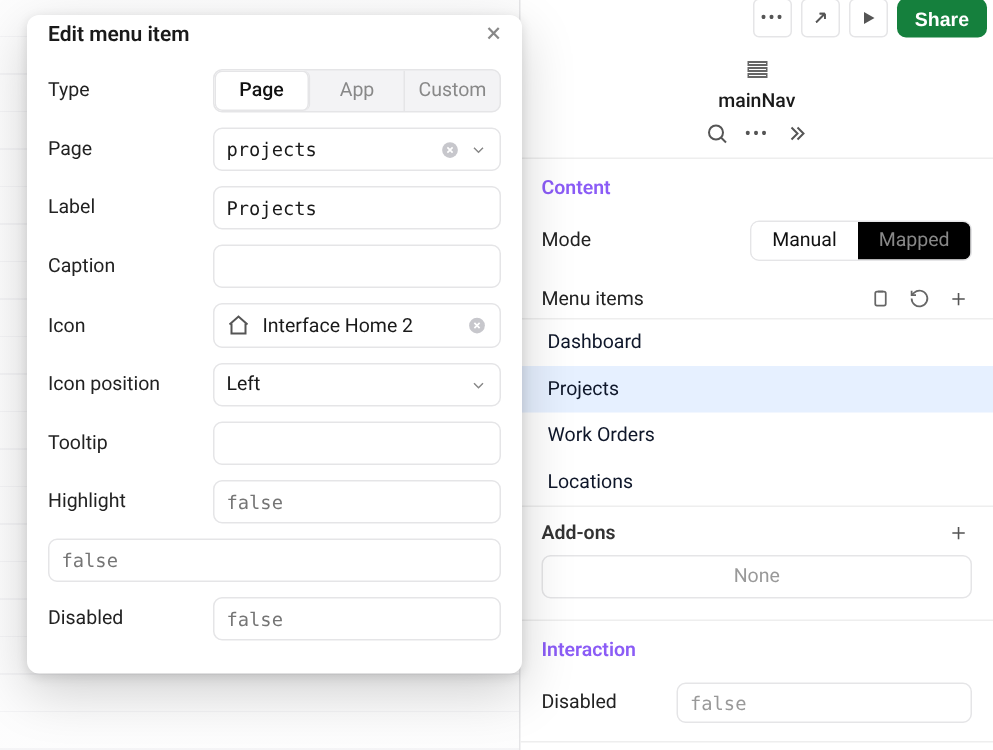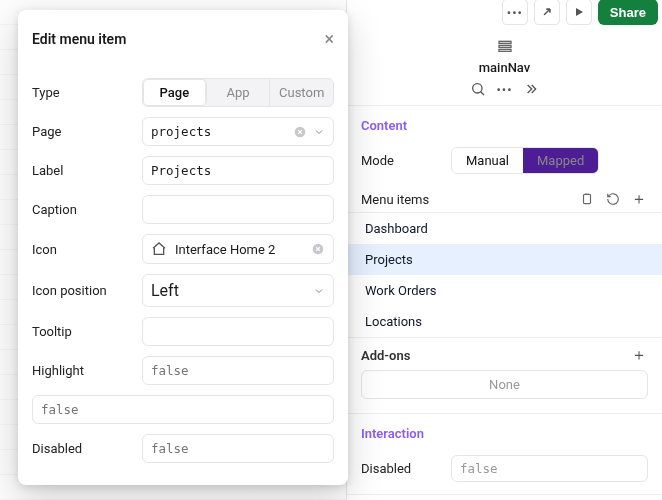--- a/index.html
+++ b/index.html
@@ -8,24 +8,24 @@
 
   
   .inspector { position: absolute; top: 0; right: 0; width: 316px; height: 500px; background: #fff; border-left: 1px solid #e5e5e7; }
   .top-actions { position: absolute; top: 0; right: 4px; height: 24px; display: flex; gap: 6px; align-items: center; }
   .icon-btn { width: 26px; height: 26px; border: 1px solid #e5e5e7; border-radius: 4px; display: flex; align-items: center; justify-content: center; background: #fff; }
   .share-btn { background: #15803d; color: #fff; border: none; border-radius: 6px; padding: 4px 12px; font-weight: 600; font-size: 13px; height: 26px; }
   .insp-head { margin-top: 30px; padding: 8px 14px; display: flex; align-items: center; gap: 6px; border-bottom: 1px solid #eee; flex-direction: column; }
   .insp-head .title { font-weight: 500; flex: 1; }
   .insp-head .right { display: flex; gap: 10px; align-items: center; color: #555; }
   .section-label { font-weight: 600; color: #8b5cf6; padding: 12px 14px 8px; }
-  .insp-row { display: flex; align-items: center; padding: 6px 14px; gap: 10px; }
+  .insp-row { display: flex; align-items: center; padding: 6px 14px; gap: 10px; justify-content: space-between; }
   .insp-row .k { width: 80px; color: #222; }
   .seg { display: flex; border: 1px solid #e5e5e7; border-radius: 6px; overflow: hidden; }
-  .seg .opt { padding: 5px 14px; font-size: 13px; color: #888; background: #4c1d95; }
+  .seg .opt { padding: 5px 14px; font-size: 13px; color: #888; background: #000000; }
   .seg .opt.active { background: #fff; color: #111; }
   .icon-row { display:flex; gap:8px; color:#666; }
   .mini-icon { width:18px; height:18px; display:flex; align-items:center; justify-content:center; border-radius:3px; }
   .mini-icon.plus { font-size:16px; color:#555; }
   .menu-items-head { display:flex; align-items:center; padding: 10px 14px 4px; }
   .menu-items-head .lbl { flex:1; color:#222; }
   .menu-list { border-top:1px solid #eee; border-bottom:1px solid #eee; }
   .menu-list .item { padding: 8px 18px; font-size: 13px; color:#0f172a; }
   .menu-list .item.sel { background: #e6f0ff; }
   .addons { padding: 8px 14px; }
@@ -34,38 +34,38 @@
   .none-box { border:1px solid #e5e5e7; border-radius:6px; text-align:center; color:#999; padding:6px; margin-top:6px; }
   .insp-input { flex:1; border:1px solid #e5e5e7; border-radius:6px; padding:5px 8px; font-family: ui-monospace, Menlo, monospace; font-size:12.5px; color:#999; background:#fff; }
   .hr { border-top:1px solid #eee; margin: 6px 0; }
 
   
   .bg-grid { position:absolute; left:0; top:0; width:346px; height:500px; background:
     repeating-linear-gradient(to bottom, #fff 0 24px, #f1f1f3 24px 25px); opacity:.6; }
 
   
   .dialog { position:absolute; left:18px; top:10px; width:330px; background:#fff; border-radius:8px; box-shadow: 0 12px 36px rgba(0,0,0,.18), 0 2px 8px rgba(0,0,0,.12); padding: 0 0 12px; }
-  .dlg-head { display:flex; align-items:center; padding:20px 14px; }
+  .dlg-head { display:flex; align-items:center; padding:4px 14px; }
   .dlg-head .t { font-weight:600; font-size:14px; flex:1; }
   .dlg-close { color:#888; font-size:18px; line-height:1; }
   .form { padding: 0 14px; }
   .frow { display:flex; align-items:center; gap:14px; margin: 10px 0; }
   .frow .lbl { width:96px; color:#222; }
   .frow .ctrl { flex:1; position:relative; }
   .frow input.text { width:100%; border:1px solid #e5e5e7; border-radius:6px; padding:6px 8px; font-size:13px; background:#fff; }
   .frow input.mono { font-family: ui-monospace, Menlo, monospace; font-size:12.5px; color:#1a1a1a; }
   .frow input.placeholder { color:#999; }
   .type-seg { display:flex; width:100%; border:1px solid #e5e5e7; border-radius:6px; overflow:hidden; background:#f3f3f5; }
   .type-seg .to { flex:1; text-align:center; padding:6px 6px; font-size:13px; color:#888; border-right:1px solid #e5e5e7; }
   .type-seg .to:last-child { border-right:none; }
   .type-seg .to.active { background:#fff; color:#111; font-weight:500; box-shadow: inset 0 0 0 1px #e5e5e7; border-radius:5px; }
   .combo { width:100%; border:1px solid #e5e5e7; border-radius:6px; padding:6px 8px; font-family: ui-monospace, Menlo, monospace; font-size:12.5px; display:flex; align-items:center; gap:6px; }
   .combo .clr { margin-left:auto; color:#bbb; }
   .combo .caret { color:#888; }
-  .select { width:100%; border:1px solid #e5e5e7; border-radius:6px; padding:6px 8px; font-size:16px; display:flex; align-items:center; }
+  .select { width:100%; border:1px solid #e5e5e7; border-radius:6px; padding:6px 8px; font-size:13px; display:flex; align-items:center; }
   .select .caret { margin-left:auto; color:#888; }
   .iconfield { width:100%; border:1px solid #e5e5e7; border-radius:6px; padding:6px 8px; font-size:13px; display:flex; align-items:center; gap:8px;text-align:center; }
   .iconfield .clr { margin-left:auto; color:#bbb; }
 
   svg { display:block; }
 </style>
 </head>
 <body>
 
 <div class="stage">

